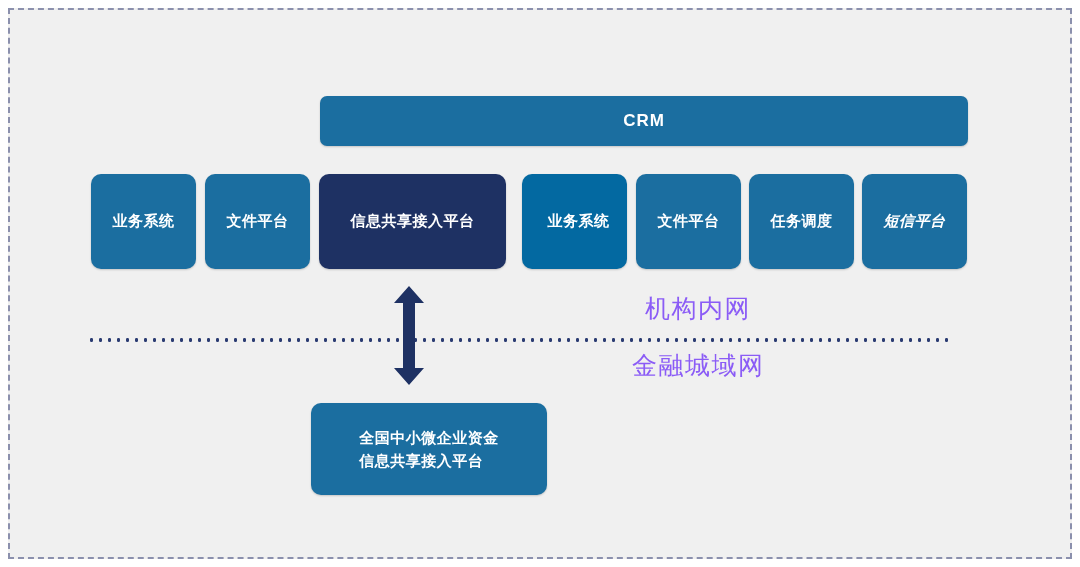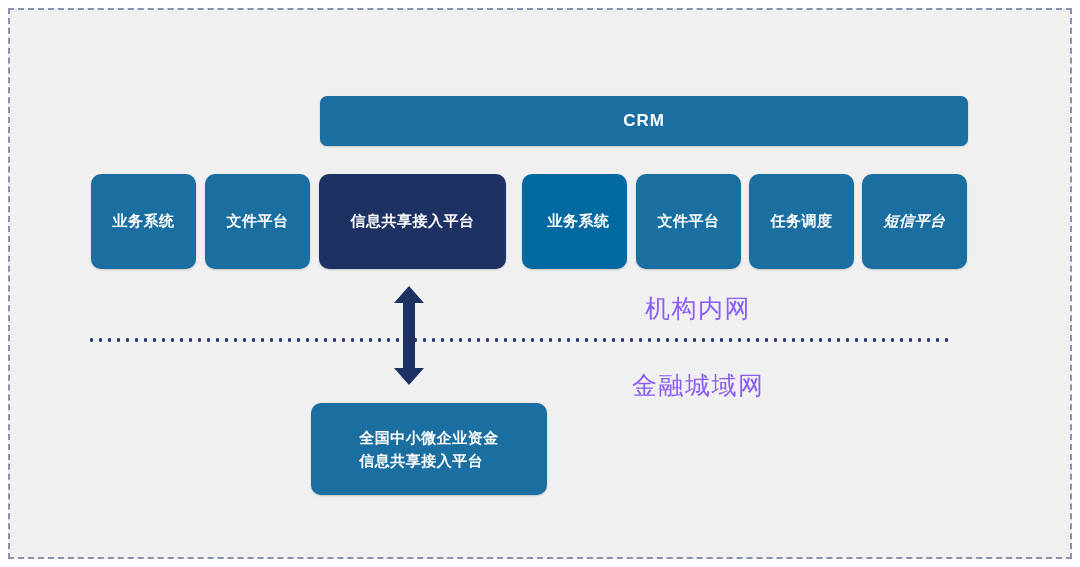--- a/index.html
+++ b/index.html
@@ -135,21 +135,21 @@
       <span>文件平台</span>
     </div>
     <div class="node row-box" id="box-5" style="left: 739px; top: 164px; background: rgb(27, 110, 160);">
       <span>任务调度</span>
     </div>
     <div class="node row-box" id="box-6" style="left: 852px; top: 164px; background: rgb(27, 110, 160); font-style: italic;">
       <span>短信平台</span>
     </div>
 
     <div class="zone-label" id="label-intranet" style="left: 635px; top: 282px;">机构内网</div>
-    <div class="zone-label" id="label-mannet" style="left: 622px; top: 359px;">金融城域网</div>
+    <div class="zone-label" id="label-mannet" style="left: 622px; top: 339px;">金融城域网</div>
 
     <div id="divider" style="left: 77px; top: 328px;"></div>
 
     <svg id="arrow" viewBox="0 0 34 99" xmlns="http://www.w3.org/2000/svg" style="left: 382px; top: 276px;">
       <polygon points="17,0 32,17 23,17 23,82 32,82 17,99 2,82 11,82 11,17 2,17" fill="#1e3163"></polygon>
     </svg>
 
     <div class="node bottom-box" id="bottom-box" style="background: rgb(27, 110, 160); left: 301px; top: 393px;">
       <span>
         <span class="txt">全国中小微企业资金</span>

